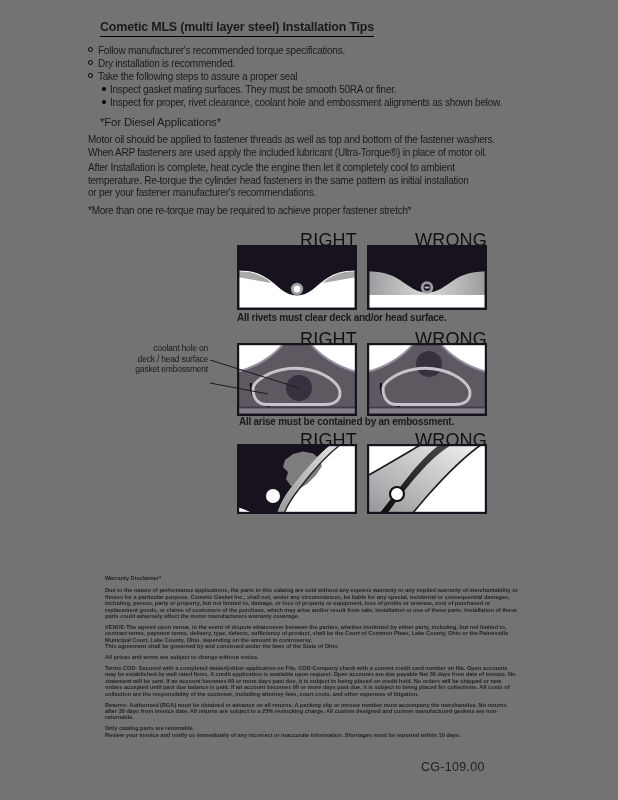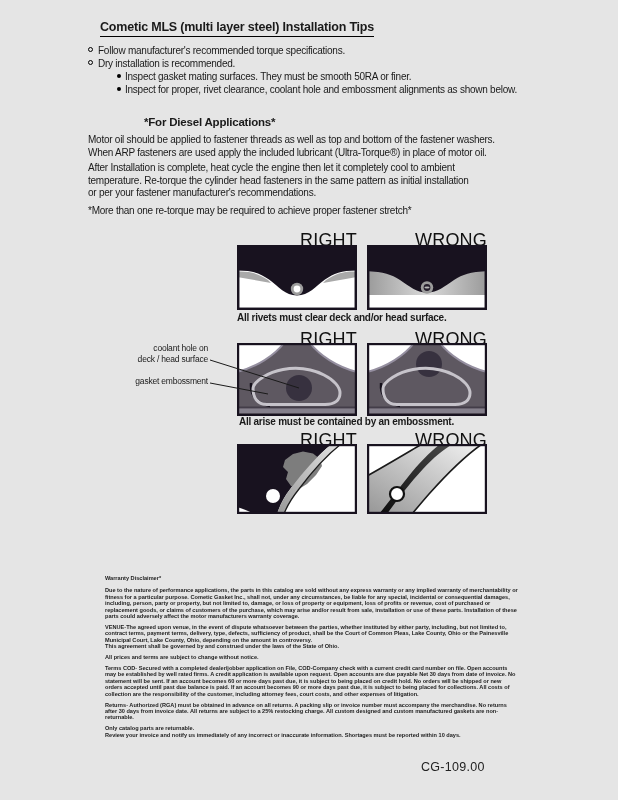--- a/index.html
+++ b/index.html
@@ -1,30 +1,30 @@
 <!DOCTYPE html>
 <html><head>
 <meta charset="utf-8">
 <style>
   html,body{margin:0;padding:0;background:#ffffff;}
-  .page{position:relative;width:618px;height:800px;background:#e5e5e5;overflow:hidden;
+  .page{position:relative;width:618px;height:800px;background:#737373;overflow:hidden;
         font-family:"Liberation Sans",sans-serif;color:#1a1a1a;}
   .abs{position:absolute;}
   
   .title{left:100px;top:20px;font-size:12.5px;font-weight:bold;letter-spacing:-0.2px;
          border-bottom:1.6px solid #000;padding-bottom:2px;display:inline-block;}
   
   .bullets{left:88px;top:44px;width:470px;font-size:10px;letter-spacing:-0.25px;line-height:13px;}
   .b1::before{content:"";display:inline-block;width:3px;height:3px;border:1px solid #000;
               border-radius:50%;margin-right:5px;vertical-align:2px;}
-  .b2{margin-left:29px;}
+  .b2{margin-left:14px;}
   .b2::before{content:"";display:inline-block;width:4px;height:4px;background:#000;
               border-radius:50%;margin-right:4px;vertical-align:2px;}
   
-  .h2{left:100px;top:116px;font-size:11.5px;font-weight:bold;letter-spacing:-0.2px;margin-left:44px;}
+  .h2{left:100px;top:116px;font-size:11.5px;font-weight:normal;letter-spacing:-0.2px;}
   .para{left:88px;width:452px;font-size:10px;letter-spacing:-0.25px;line-height:12.6px;white-space:pre-line;}
   #p1{top:134px;} #p2{top:162px;} #p3{top:205px;}
   
   .dlabel{width:120px;text-align:right;font-size:18px;letter-spacing:0.2px;color:#111;}
   .cap{font-size:10px;font-weight:bold;letter-spacing:-0.25px;line-height:12px;white-space:pre-line;}
   .anno{width:110px;text-align:right;font-size:8.5px;letter-spacing:-0.2px;line-height:10.5px;white-space:pre-line;}
   svg{display:block;}
   
   .disc{left:105px;top:575px;width:413px;font-size:5.6px;font-weight:bold;letter-spacing:0px;
         line-height:6.4px;color:#222;}
@@ -36,20 +36,21 @@
 </head>
 <body>
 
 <div class="page">
 
   <div class="abs title">Cometic MLS (multi layer steel) Installation Tips</div>
 
   <div class="abs bullets">
     <div class="b1">Follow manufacturer's recommended torque specifications.</div>
     <div class="b1">Dry installation is recommended.</div>
+    <div class="b1">Take the following steps to assure a proper seal</div>
     <div class="b2">Inspect gasket mating surfaces.  They must be smooth 50RA or finer.</div>
     <div class="b2">Inspect for proper, rivet clearance, coolant hole and embossment alignments as shown below.</div>
   </div>
 
   <div class="abs h2">*For Diesel Applications*</div>
   <div class="abs para" id="p1">Motor oil should be applied to fastener threads as well as top and bottom of the fastener washers.
 When ARP fasteners are used apply the included lubricant (Ultra-Torque®) in place of motor oil.</div>
   <div class="abs para" id="p2">After Installation is complete, heat cycle the engine then let it completely cool to ambient
 temperature. Re-torque the cylinder head fasteners in the same pattern as initial installation
 or per your fastener manufacturer's recommendations.</div>
@@ -86,21 +87,21 @@
     <rect x="1.2" y="1.2" width="117.6" height="62.6" fill="none" stroke="#18121f" stroke-width="2.5"></rect>
   </svg>
 
   <div class="abs cap" style="left:237px;top:312px">All rivets must clear deck and/or head surface.</div>
 
   <div class="abs dlabel" style="left:237px;top:329px">RIGHT</div>
   <div class="abs dlabel" style="left:367px;top:329px">WRONG</div>
 
   <div class="abs anno" style="left:98px;top:343px">coolant hole on
 deck / head surface</div>
-  <div class="abs anno" style="left:98px;top:376px">gasket embossment</div>
+  <div class="abs anno" style="left:98px;top:364px">gasket embossment</div>
 
   <svg class="abs" style="left:237px;top:343px" width="120" height="73" viewBox="0 0 120 73">
     <rect width="120" height="73" fill="#5e5861"></rect>
     <rect x="0" y="63.5" width="120" height="2" fill="#433d49"></rect>
     <rect x="0" y="65.5" width="120" height="4.5" fill="#847f8b"></rect>
     <rect x="0" y="70" width="120" height="3" fill="#5e5861"></rect>
     <path d="M0,0 H47 C38,12 20,24 0,29 Z" fill="#ffffff" stroke="#958fa0" stroke-width="2"></path>
     <path d="M120,0 H73 C82,12 100,24 120,29 Z" fill="#ffffff" stroke="#958fa0" stroke-width="2"></path>
     <path d="M14,40 C13,52 20,61 33,63" fill="none" stroke="#140f1a" stroke-width="2.4"></path>
     <circle cx="62" cy="45" r="13" fill="#37313f"></circle>

